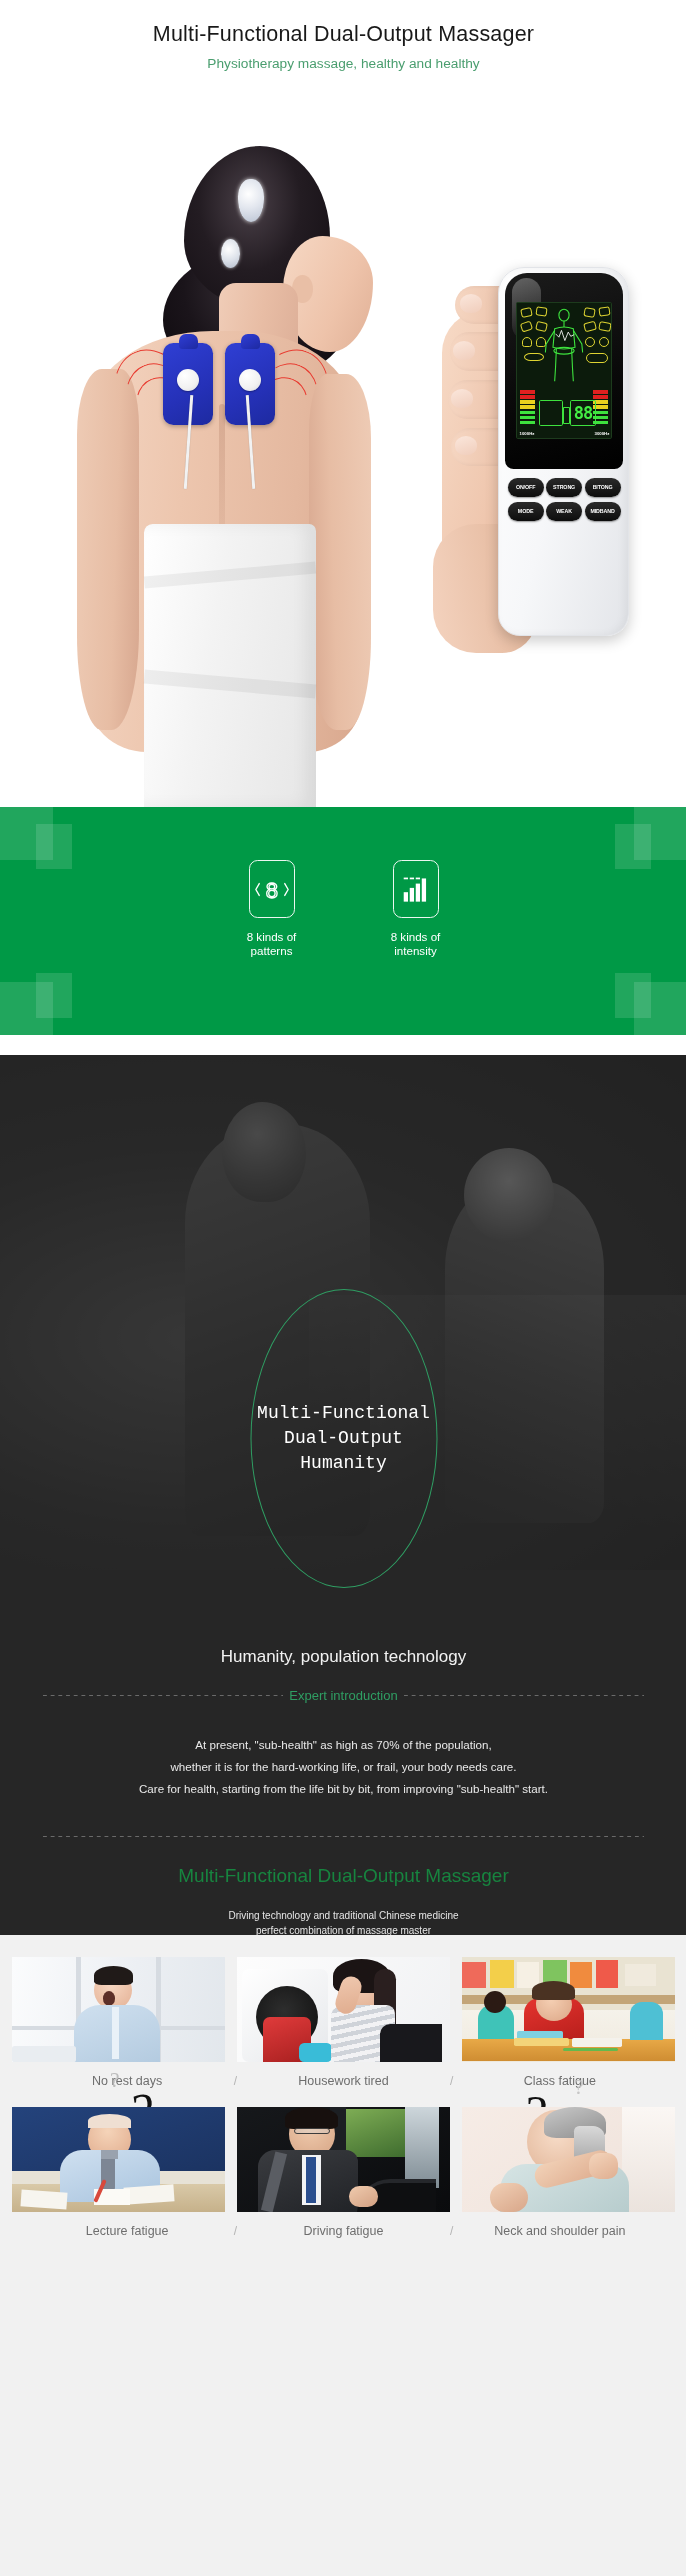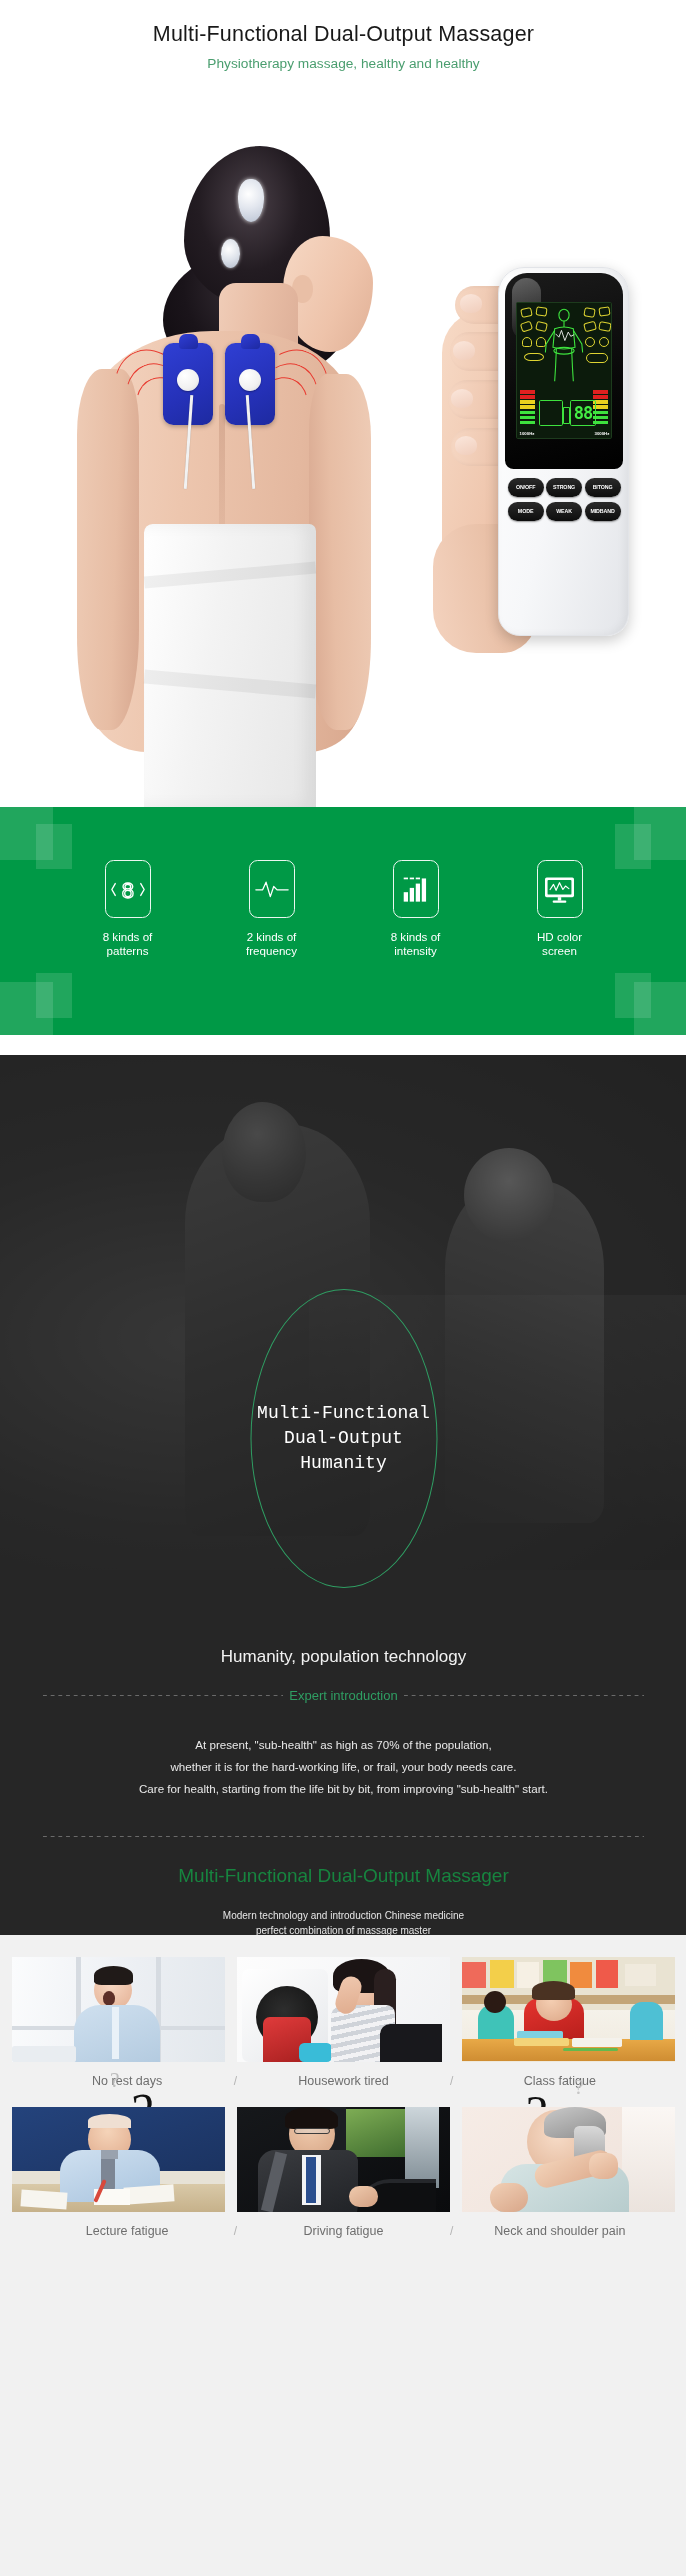--- a/index.html
+++ b/index.html
@@ -357,65 +357,39 @@
           <path d="M35 10 L39 17 L35 24" stroke="#fff" stroke-width="1.6" fill="none" stroke-linecap="round" stroke-linejoin="round"></path>
           <text x="20" y="27" font-family="Liberation Sans, sans-serif" font-size="26" fill="none" stroke="#fff" stroke-width="1.5" text-anchor="middle">8</text>
         </svg>
       </div>
       <div class="feat-label">
         <span>8 kinds of</span><br>
         <span>patterns</span>
       </div>
     </div>
 
-    <div class="feat">
-      <div class="feat-icon">
-        <svg width="34" height="24" viewBox="0 0 40 28">
-          <path d="M1 15 L9 15 L13 6 L18 23 L22 11 L26 15 L39 15" stroke="#fff" stroke-width="1.5" fill="none" stroke-linecap="round" stroke-linejoin="round"></path>
-        </svg>
-      </div>
-      <div class="feat-label">
-        <span>2 kinds of</span><br>
-        <span>frequency</span>
-      </div>
-    </div>
 
     <div class="feat">
       <div class="feat-icon">
         <svg width="27.5" height="27.5" viewBox="0 0 32 32">
           <rect x="2" y="20" width="5" height="11" fill="#fff"></rect>
           <rect x="9" y="15" width="5" height="16" fill="#fff"></rect>
           <rect x="16" y="10" width="5" height="21" fill="#fff"></rect>
           <rect x="23" y="4" width="5" height="27" fill="#fff"></rect>
           <rect x="2" y="3" width="5" height="2" fill="#fff"></rect>
           <rect x="9" y="3" width="5" height="2" fill="#fff"></rect>
           <rect x="16" y="3" width="5" height="2" fill="#fff"></rect>
         </svg>
       </div>
       <div class="feat-label">
         <span>8 kinds of</span><br>
         <span>intensity</span>
       </div>
     </div>
 
-    <div class="feat">
-      <div class="feat-icon">
-        <svg width="33" height="29" viewBox="0 0 38 34">
-          <rect x="2" y="3" width="34" height="23" rx="2" fill="#fff"></rect>
-          <rect x="5" y="6" width="28" height="17" rx="1" fill="#009946"></rect>
-          <path d="M8 17 L12 11 L15 18 L19 9 L23 17 L26 13 L30 16" stroke="#fff" stroke-width="1.4" fill="none" stroke-linecap="round" stroke-linejoin="round"></path>
-          <rect x="17" y="26" width="4" height="4" fill="#fff"></rect>
-          <rect x="11" y="30" width="16" height="2.5" rx="1.2" fill="#fff"></rect>
-        </svg>
-      </div>
-      <div class="feat-label">
-        <span>HD color</span><br>
-        <span>screen</span>
-      </div>
-    </div>
 
   </div>
 </section>
 
 <div class="dark-gap"></div>
 
 <section class="dark">
   <div class="dark-photo">
     <div class="dp-bg"></div>
     <div class="dp-man"></div>
@@ -446,21 +420,21 @@
       <span>At present, "sub-health" as high as 70% of the population,</span><br>
       <span>whether it is for the hard-working life, or frail, your body needs care.</span><br>
       <span>Care for health, starting from the life bit by bit, from improving "sub-health" start.</span>
     </div>
 
     <div class="dash-full"></div>
 
     <div class="dark-green-h">Multi-Functional Dual-Output Massager</div>
 
     <div class="dark-small">
-      <span>Modern technology and introduction Chinese medicine</span><br>
+      <span>Driving technology and traditional Chinese medicine</span><br>
       <span>perfect combination of massage master</span>
     </div>
 
   </div>
 </section>
 
 <section class="problems">
 
   <div class="qm qm-sm-l">?</div>
   <div class="qm qm-big-l">?</div>

